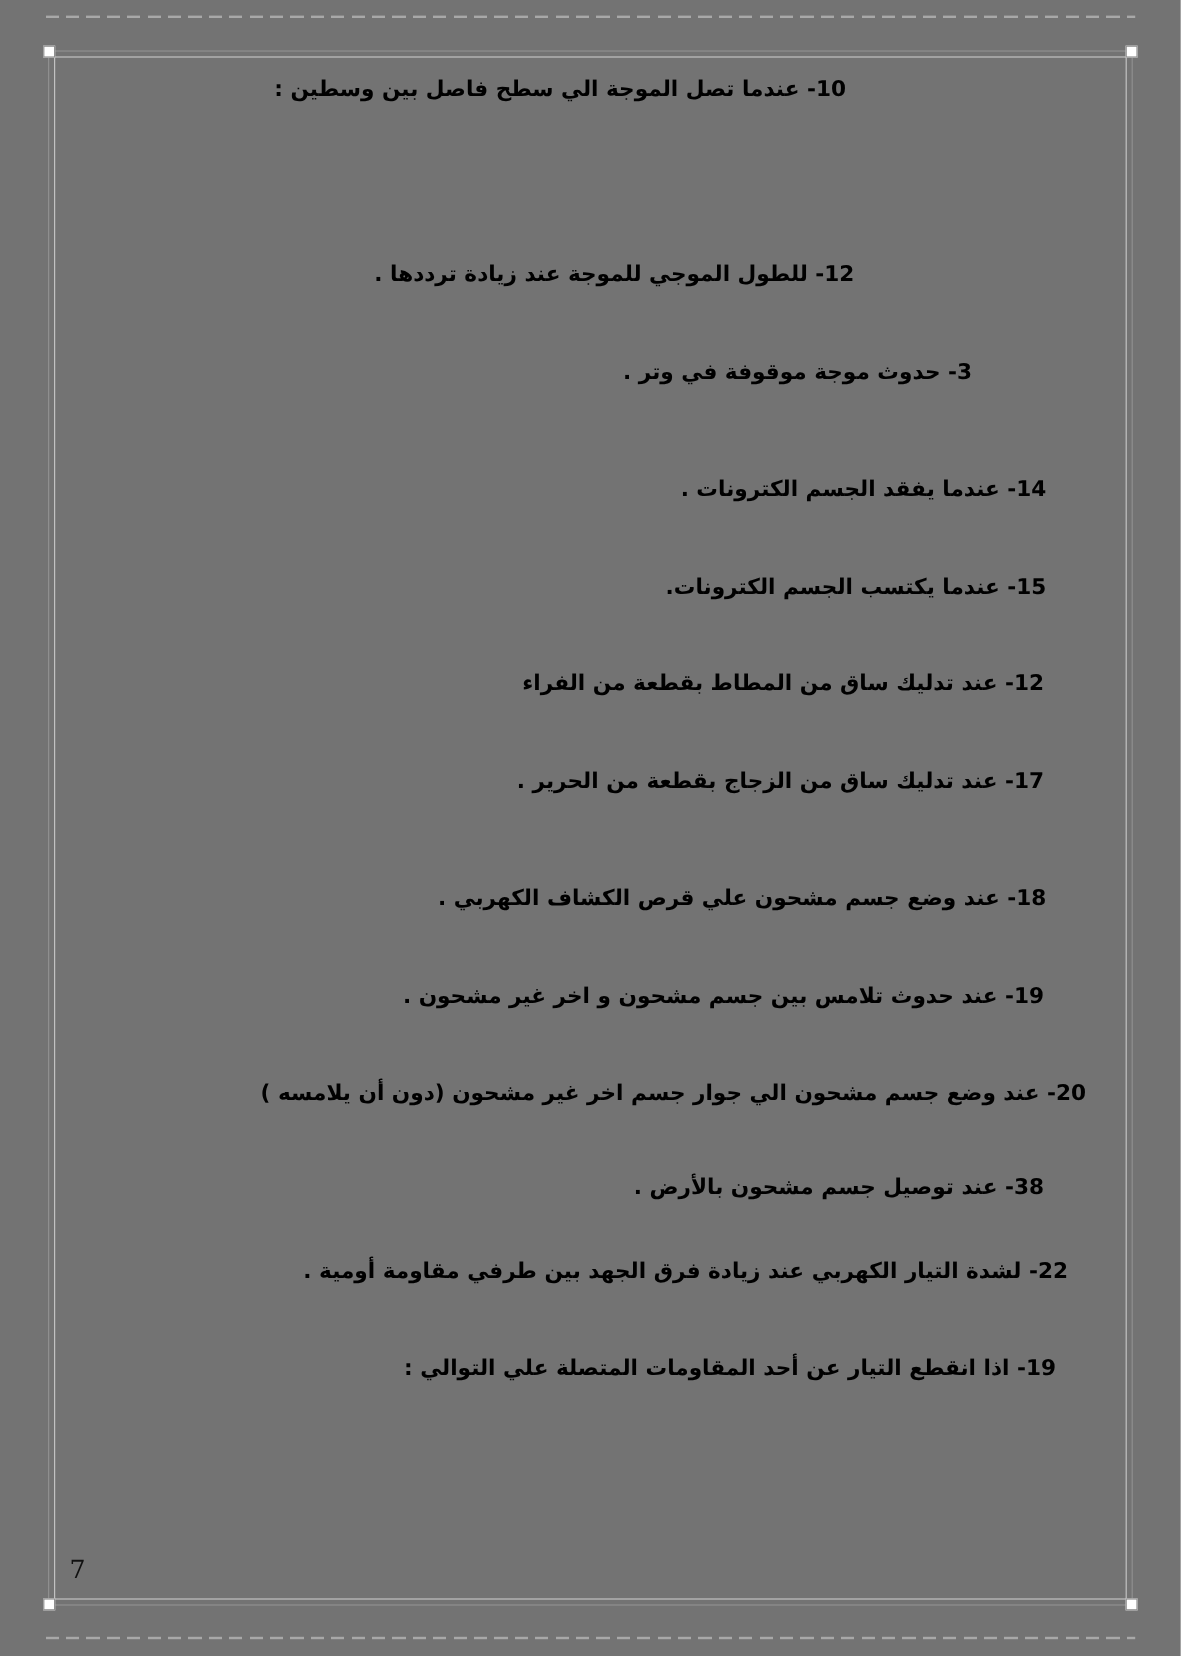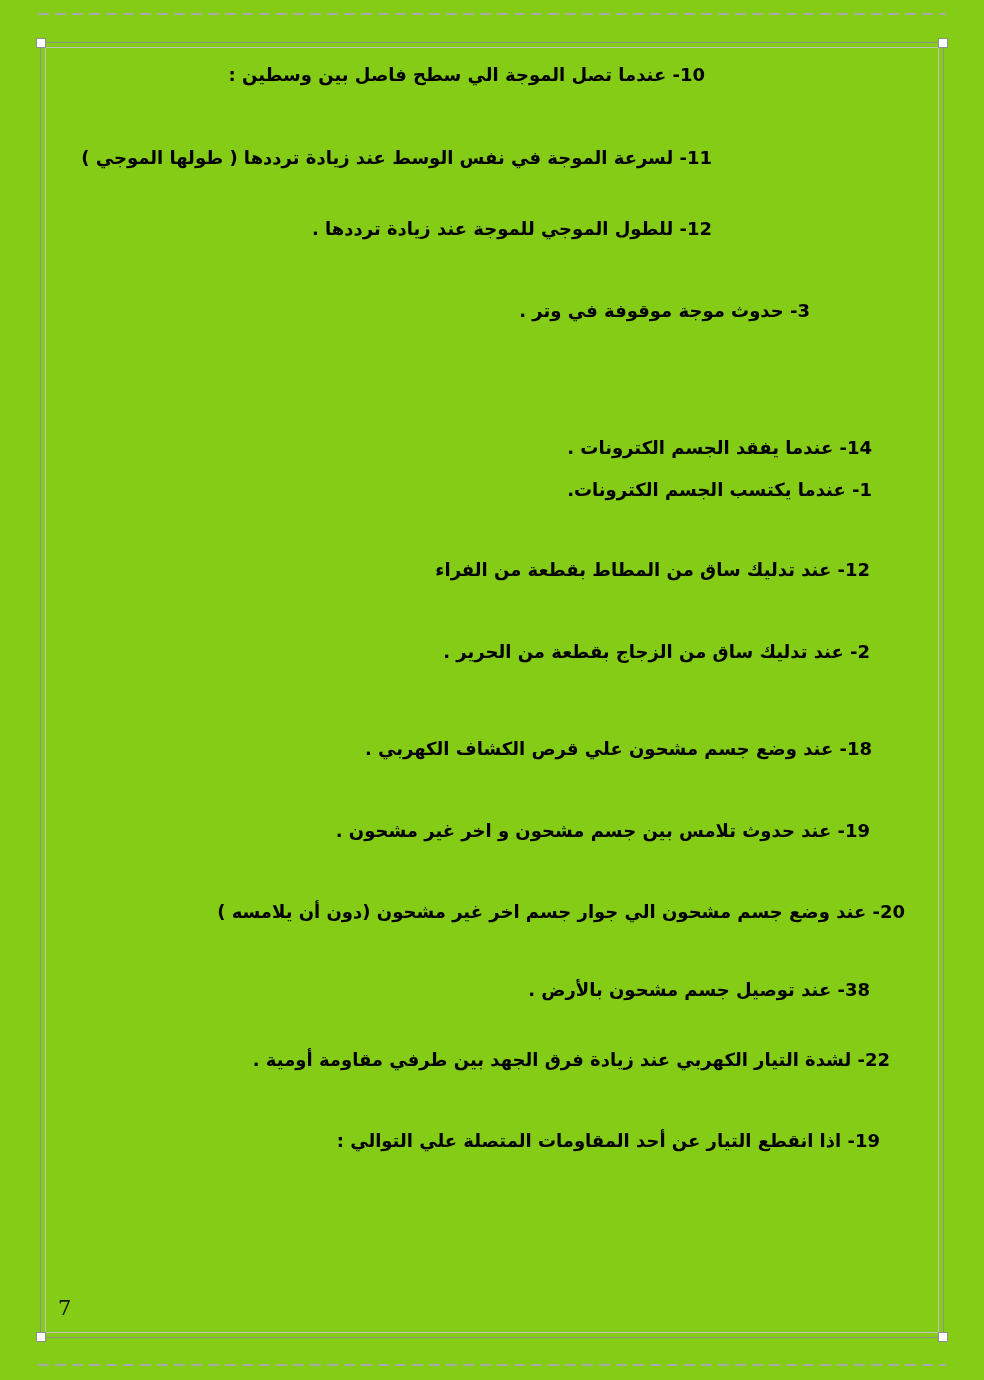--- a/index.html
+++ b/index.html
@@ -1,20 +1,20 @@
 <!DOCTYPE html>
 <html lang="ar"><head>
 <meta charset="utf-8">
 <style>
   html, body { margin: 0; padding: 0; background: #ffffff; }
   .page {
     position: relative;
     width: 984px;
     height: 1380px;
-    background: #84cc16;
+    background: #737373;
     overflow: hidden;
     font-family: "DejaVu Sans", sans-serif;
   }
   
   .dash {
     position: absolute;
     left: 38px;
     right: 38px;
     height: 2px;
     background: repeating-linear-gradient(90deg, #a8a8a8 0 11px, transparent 11px 17px);
@@ -64,27 +64,26 @@
   <div class="dash dash-top"></div>
 
   <div class="frame frame-outer"></div>
   <div class="frame frame-inner"></div>
   <div class="corner c-tl"></div>
   <div class="corner c-tr"></div>
   <div class="corner c-bl"></div>
   <div class="corner c-br"></div>
 
   <div class="item" style="top:63px;   right:279px;">10- عندما تصل الموجة الي سطح فاصل بين وسطين :</div>
-  <div class="item" style="top:146px;  right:272px;">11- لسرعة الموجة في نفس الوسط عند زيادة ترددها ( طولها الموجي )</div>
   <div class="item" style="top:217px;  right:272px;">12- للطول الموجي للموجة عند زيادة ترددها .</div>
   <div class="item" style="top:299px;  right:174px;">3- حدوث موجة موقوفة في وتر .</div>
-  <div class="item" style="top:396px;  right:112px;margin-top:40px;">14- عندما يفقد الجسم الكترونات .</div>
-  <div class="item" style="top:478px;  right:112px;">1- عندما يكتسب الجسم الكترونات.</div>
+  <div class="item" style="top:396px;  right:112px;">14- عندما يفقد الجسم الكترونات .</div>
+  <div class="item" style="top:478px;  right:112px;">15- عندما يكتسب الجسم الكترونات.</div>
   <div class="item" style="top:558px;  right:114px;">12- عند تدليك ساق من المطاط بقطعة من الفراء</div>
-  <div class="item" style="top:640px;  right:114px;">2- عند تدليك ساق من الزجاج بقطعة من الحرير .</div>
+  <div class="item" style="top:640px;  right:114px;">17- عند تدليك ساق من الزجاج بقطعة من الحرير .</div>
   <div class="item" style="top:737px;  right:112px;margin-left:22px;">18- عند وضع جسم مشحون علي قرص الكشاف الكهربي .</div>
   <div class="item" style="top:819px;  right:114px;">19- عند حدوث تلامس بين جسم مشحون و اخر غير مشحون .</div>
   <div class="item" style="top:900px;  right:79px;">20- عند وضع جسم مشحون الي جوار جسم اخر غير مشحون (دون أن يلامسه )</div>
   <div class="item" style="top:978px;  right:114px;">38- عند توصيل جسم مشحون بالأرض .</div>
   <div class="item" style="top:1048px; right:94px;">22- لشدة التيار الكهربي عند زيادة فرق الجهد بين طرفي مقاومة أومية .</div>
   <div class="item" style="top:1129px; right:104px;">19- اذا انقطع التيار عن أحد المقاومات المتصلة علي التوالي :</div>
 
   <div class="page-number">7</div>
 
   <div class="dash dash-bottom"></div>

